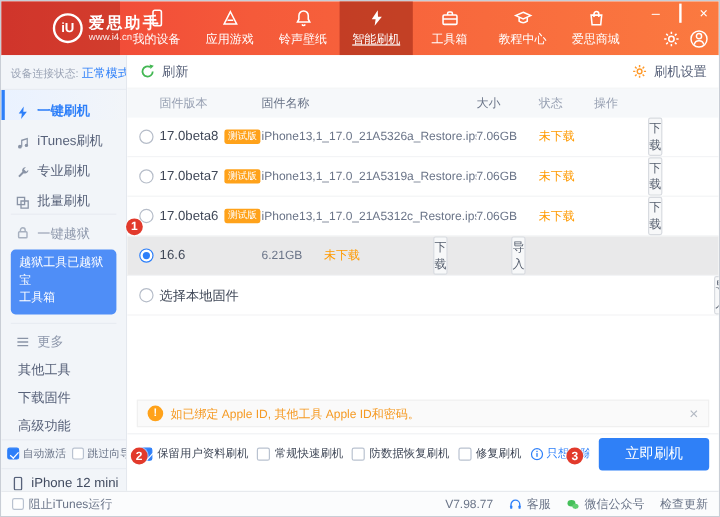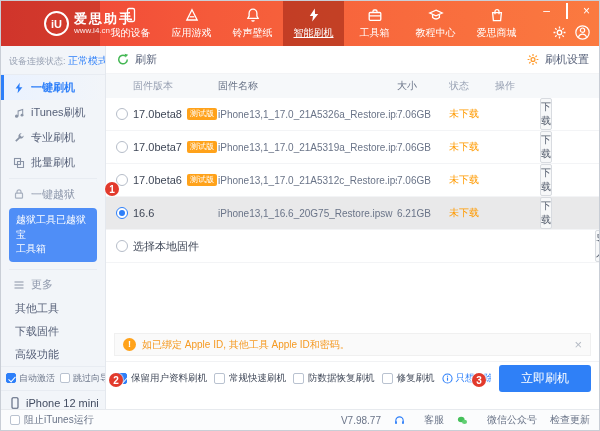--- a/index.html
+++ b/index.html
@@ -20,21 +20,21 @@
 .win-ctrls{position:absolute;top:5px;right:7px;display:flex;gap:9px;align-items:center;color:#fff;}
 .wc{width:11px;height:11px;font-size:12px;line-height:11px;text-align:center;cursor:pointer;}
 .wc-box{width:8px;height:8px;border:1px solid #fff;margin:1px auto;}
 .hdr-icons{position:absolute;top:24px;right:9px;display:flex;gap:8px;}
 .hdr-ic{width:15px;height:15px;display:block;cursor:pointer;}
 
 
 .sidebar{position:absolute;top:45px;left:0;bottom:21px;width:105px;background:#f2f5f9;border-right:1px solid #e4e8ee;display:flex;flex-direction:column;font-size:11px;color:#58627a;overflow:hidden;}
 .sb-status{padding:8px 8px 6px;font-size:9px;color:#9aa3b5;border-bottom:1px solid #e8ecf2;white-space:nowrap;}
 .sb-status .val{color:#2d7ff9;font-size:10px;}
-.sb-item{height:25px;flex:none;display:flex;align-items:center;gap:6px;padding-left:12px;cursor:pointer;white-space:nowrap;}
+.sb-item{height:25px;flex:none;display:flex;align-items:flex-end;gap:6px;padding-left:12px;cursor:pointer;white-space:nowrap;}
 .sb-item.active{background:linear-gradient(90deg,#eaf2ff,#f2f5f9);color:#2d7ff9;border-left:3px solid #2d7ff9;padding-left:9px;font-weight:bold;}
 .sb-icon{width:12px;height:12px;flex:none;display:block;}
 .sb-group{height:24px;flex:none;display:flex;align-items:center;gap:6px;padding-left:12px;color:#8d97ab;cursor:pointer;white-space:nowrap;}
 .sb-divider{border-top:1px solid #e8ecf2;margin:3px 8px;}
 .sb-bluebox{margin:2px 8px 4px;background:#4f8ef7;color:#fff;border-radius:4px;padding:5px 7px;font-size:10px;line-height:1.45;cursor:pointer;}
 .sb-sub{height:23px;flex:none;display:flex;align-items:center;padding-left:14px;cursor:pointer;white-space:nowrap;}
 .sb-bottom{margin-top:auto;}
 .sb-checks{display:flex;gap:5px;padding:5px 5px;border-top:1px solid #e8ecf2;font-size:9px;color:#6a7488;align-items:center;}
 .sb-checks label{display:flex;gap:3px;align-items:center;cursor:pointer;white-space:nowrap;}
 .sb-device{border-top:1px solid #e8ecf2;padding:6px 8px;}
@@ -79,21 +79,21 @@
 .opt .check{width:11px;height:11px;}
 .erase-link{display:flex;align-items:center;gap:3px;color:#2d7ff9;cursor:pointer;white-space:nowrap;}
 .info-ic{width:11px;height:11px;display:block;}
 .flash-btn{margin-left:8px;width:92px;height:27px;flex:none;background:#2f80f7;border:none;border-radius:3px;color:#fff;font-size:12px;cursor:pointer;font-family:inherit;}
 .bottom-gap{height:14px;flex:none;}
 
 
 .statusbar{position:absolute;left:0;right:0;bottom:0;height:21px;background:#fbfcfd;border-top:1px solid #e7eaee;display:flex;align-items:center;padding:0 9px;font-size:10px;color:#6a7488;}
 .status-left{display:flex;align-items:center;gap:4px;cursor:pointer;}
 .status-right{margin-left:auto;display:flex;align-items:center;gap:13px;}
-.status-link{display:flex;align-items:center;gap:19px;cursor:pointer;white-space:nowrap;}
+.status-link{display:flex;align-items:center;gap:4px;cursor:pointer;white-space:nowrap;}
 .status-ic{width:11px;height:11px;display:block;}
 
 
 .annot{position:absolute;width:14px;height:14px;border-radius:50%;background:#e23a2c;color:#fff;font-size:10px;font-weight:bold;display:flex;align-items:center;justify-content:center;z-index:60;box-shadow:0 0 0 1px rgba(255,255,255,.5);}
 </style>
 </head>
 <body>
 
 <div class="window">
 
@@ -351,21 +351,20 @@
         <button class="mini-btn">下载</button>
         <button class="mini-btn">导入</button>
       </div>
     </div>
 
     <div class="trow selected">
       <div class="col-v">
         <span class="radio checked"></span>
         <span>16.6</span>
       </div>
-      <div class="col-n">iPhone13,1_16.6_20G75_Restore.ipsw</div>
       <div class="col-s">6.21GB</div>
       <div class="col-st status-orange">未下载</div>
       <div class="col-op">
         <button class="mini-btn">下载</button>
         <button class="mini-btn">导入</button>
       </div>
     </div>
 
     <div class="trow">
       <div class="col-v" style="width:auto;">

